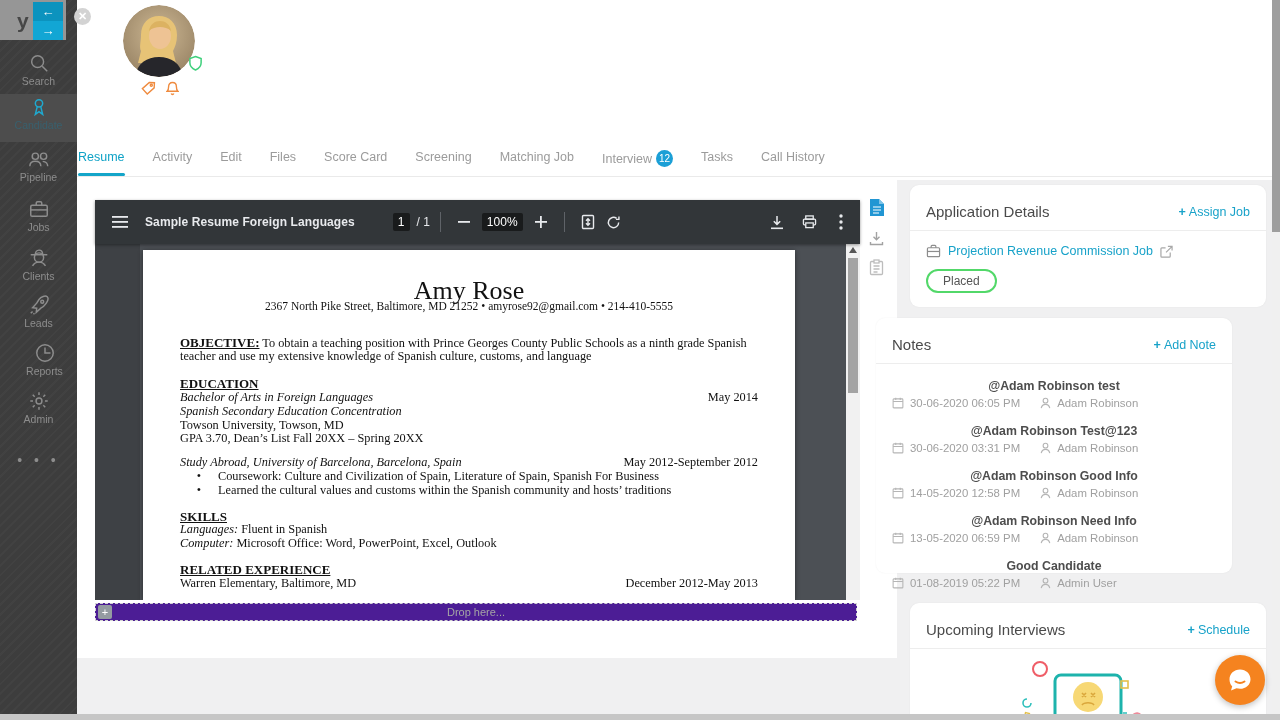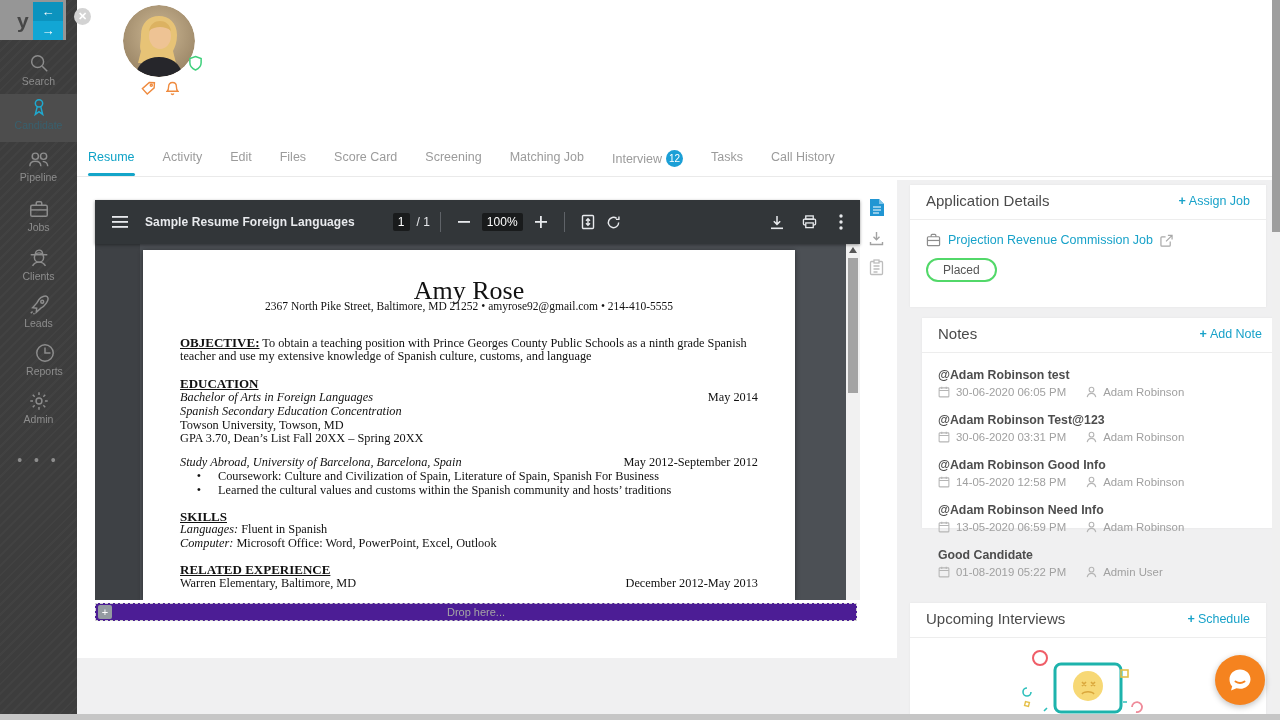--- a/index.html
+++ b/index.html
@@ -40,21 +40,21 @@
   .crow { display:flex; align-items:center; gap:8px; height:18.5px; font-size:12px; color:#525252; }
   .crow svg { flex:0 0 auto; }
   .actions-row { position:absolute; left:95px; top:110px; display:flex; gap:7px; }
   .abtn { height:27px; padding:0 13px; background:#f3f3f3; border:1px solid #e1e1e1; border-radius:2px;
     font-size:12px; color:#4a4a4a; display:flex; align-items:center; gap:6px; cursor:pointer; font-family:inherit; }
   .abtn .caret { width:0; height:0; border-left:4px solid transparent; border-right:4px solid transparent; border-top:5px solid #555; }
   .abtn.more { background:#fff; }
   .abtn.more i { width:4px; height:4px; border-radius:50%; background:#1ba6cd; display:inline-block; margin:0 1px; }
 
   
-  .tabs { position:absolute; left:77px; top:144px; width:1203px; height:33px; border-bottom:1px solid #eaeaea; display:flex; padding-left:11px; background:#fff; z-index:1; }
+  .tabs { position:absolute; left:77px; top:144px; width:1203px; height:33px; border-bottom:1px solid #eaeaea; display:flex; padding-left:1px; background:#fff; z-index:1; }
   .tab { font-size:12.5px; color:#9b9b9b; margin-right:28px; padding:6px 0 0; cursor:pointer; position:relative; white-space:nowrap; }
   .tab.active { color:#0fa2c6; }
   .tab.active::after { content:""; position:absolute; left:0; right:0; bottom:0; height:3px; background:#14a5c9; border-radius:2px; }
   .tab .badge { display:inline-block; min-width:17px; height:17px; border-radius:9px; background:#1b9fd6; color:#fff;
     font-size:10px; line-height:17px; text-align:center; margin-left:4px; vertical-align:1px; }
 
   
   .content-bg { position:absolute; left:77px; top:180px; width:1203px; height:534px; background:#f0f0f1; }
   .pdf-card { position:absolute; left:77px; top:180px; width:820px; height:478px; background:#fff; }
 
@@ -92,31 +92,31 @@
 
   .doc-strip { position:absolute; left:869px; top:198px; width:20px; z-index:1; }
   .doc-strip .ds { margin-bottom:11px; cursor:pointer; }
 
   .dropzone { position:absolute; left:95px; top:603px; width:762px; height:18px; border:1px dashed #d3d3d3; background:#4c1d95;
     font-size:11px; color:#a5a5a5; text-align:center; line-height:16px; cursor:pointer; }
   .drop-plus { position:absolute; left:98px; top:605px; width:14px; height:14px; background:#949ba1; border-radius:2px;
     color:#fff; font-size:11px; line-height:14px; text-align:center; z-index:2; cursor:pointer; }
 
   
-  .panel { position:absolute; background:#fff; border-radius:0; box-shadow:0 0 2px rgba(0,0,0,.06); padding:7px 16px 0; }
+  .panel { position:absolute; background:#fff; border-radius:9px; box-shadow:0 0 2px rgba(0,0,0,.06); padding:18px 16px 0; }
   .panel-head { display:flex; justify-content:space-between; align-items:center; }
   .panel-title { font-size:15px; color:#4a4a4a; }
   .panel-action { font-size:12.5px; color:#18a2c9; cursor:pointer; }
   .panel-action b { font-weight:bold; margin-right:3px; }
   .panel-div { border-bottom:1px solid #ededed; margin:10px -16px 0; }
   #app-details { left:910px; top:185px; width:356px; height:122px; }
   .job-row { display:flex; align-items:center; gap:7px; margin-top:13px; }
   .job-link { font-size:12.5px; color:#18a2c9; cursor:pointer; }
   .status-pill { display:inline-block; margin-top:11px; border:2px solid #52d869; border-radius:14px; padding:3px 15px; font-size:12px; color:#555; }
-  #notes-panel { left:922px; top:318px; width:356px; height:210px; }
+  #notes-panel { left:876px; top:318px; width:356px; height:255px;text-align:center; }
   .note-item { margin-top:15px; cursor:pointer; }
   .note-title { font-size:12.3px; font-weight:bold; color:#4d4d4d; }
   .note-meta { display:flex; align-items:center; gap:6px; margin-top:4px; font-size:11.4px; color:#a0a0a0; }
   .note-meta .gap { width:8px; }
   #interviews-panel { left:910px; top:603px; width:356px; height:130px; }
   .empty-illu { margin:8px auto 0; width:150px; }
 
   .chat-fab { position:absolute; left:1215px; top:655px; width:50px; height:50px; border-radius:50%; background:#f5831f;
     z-index:5; cursor:pointer; display:flex; align-items:center; justify-content:center; box-shadow:0 2px 6px rgba(0,0,0,.25); }
 

